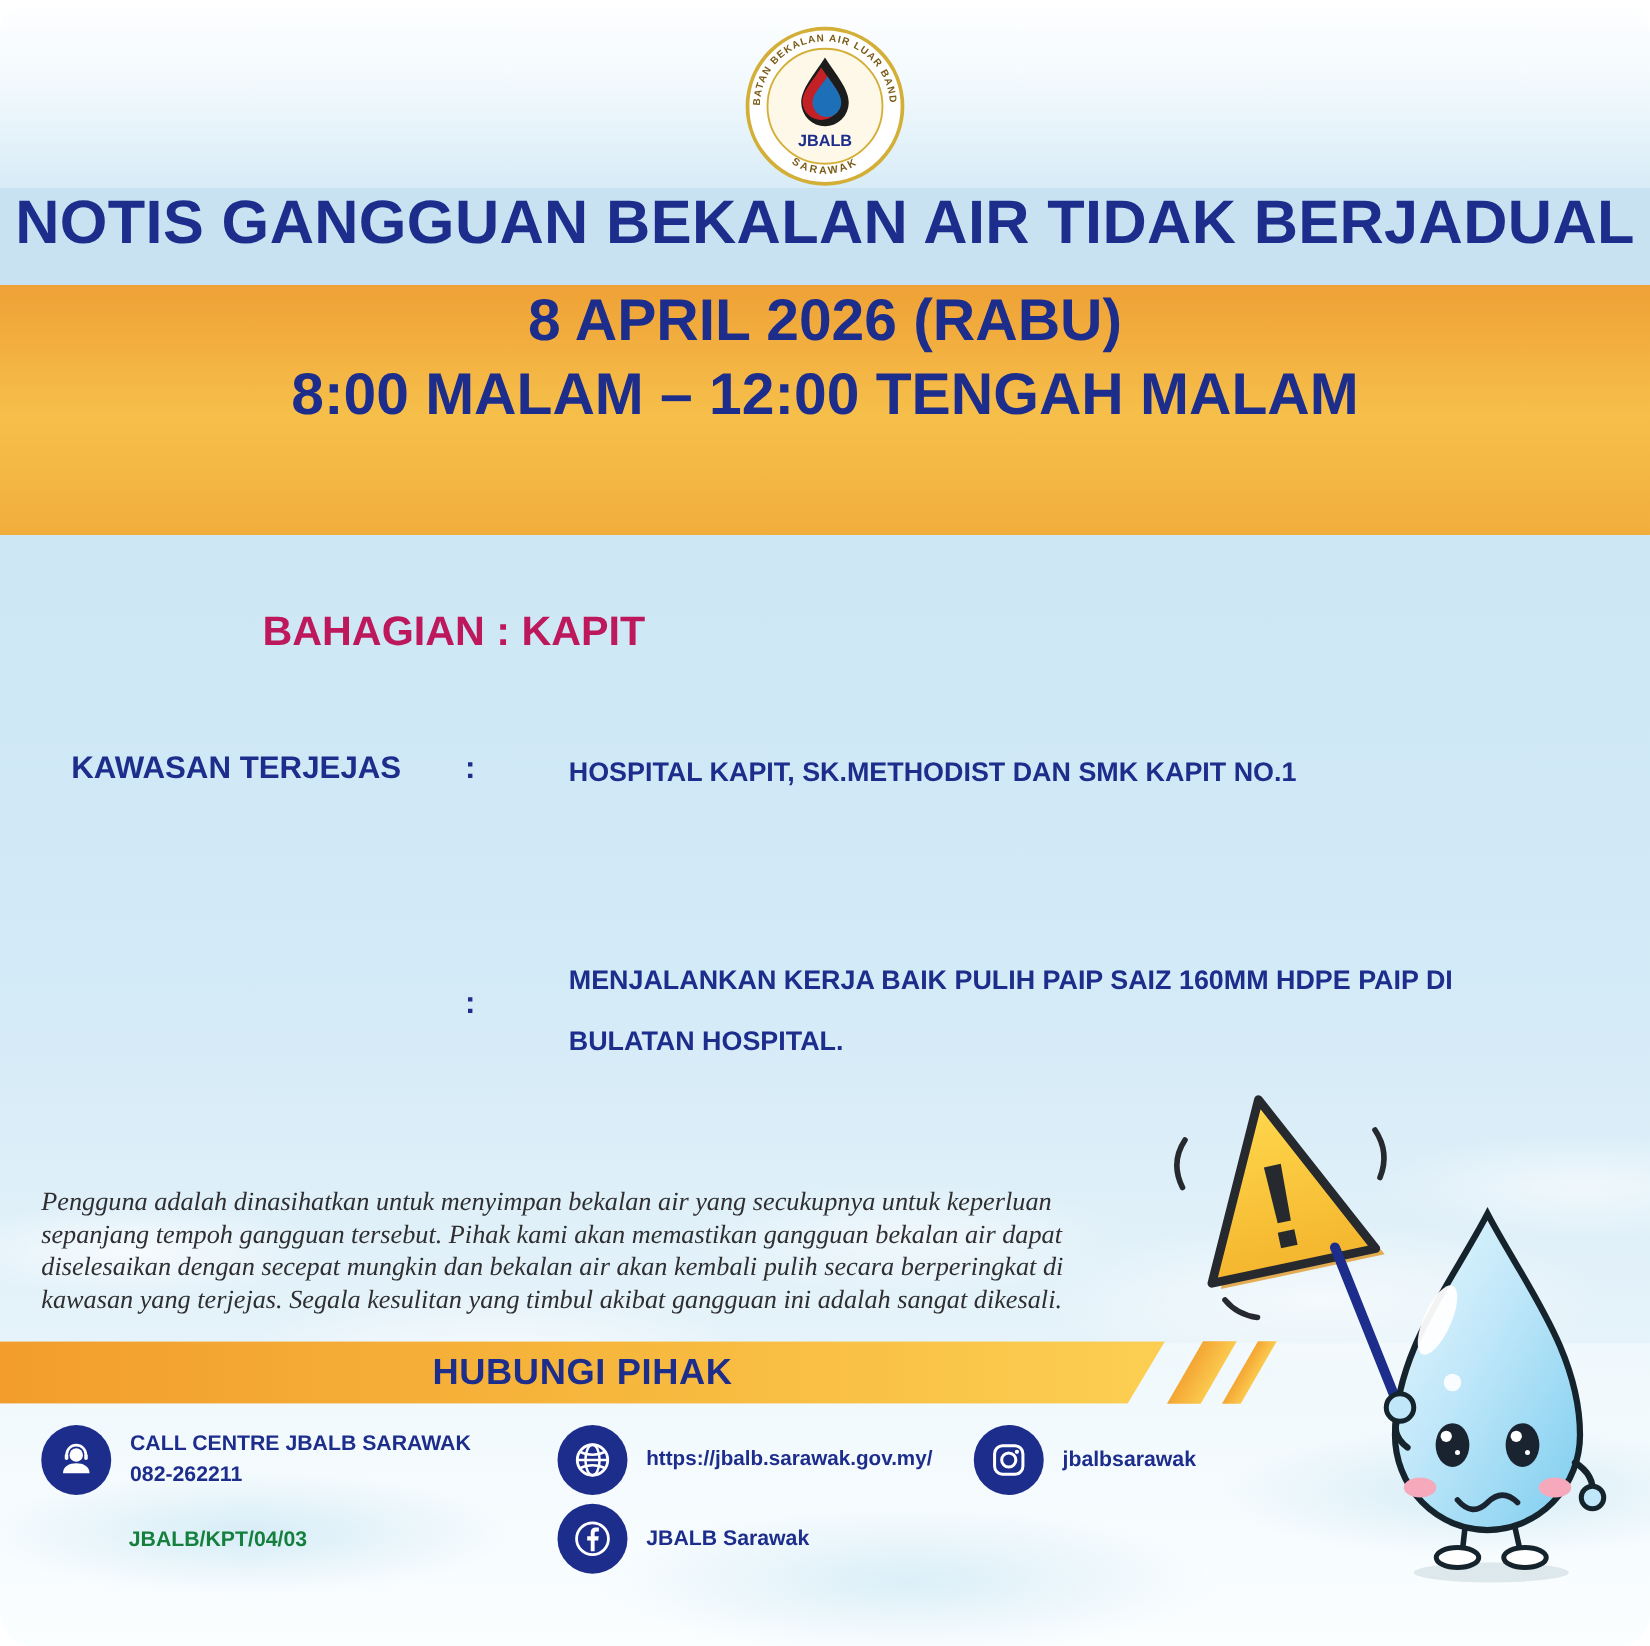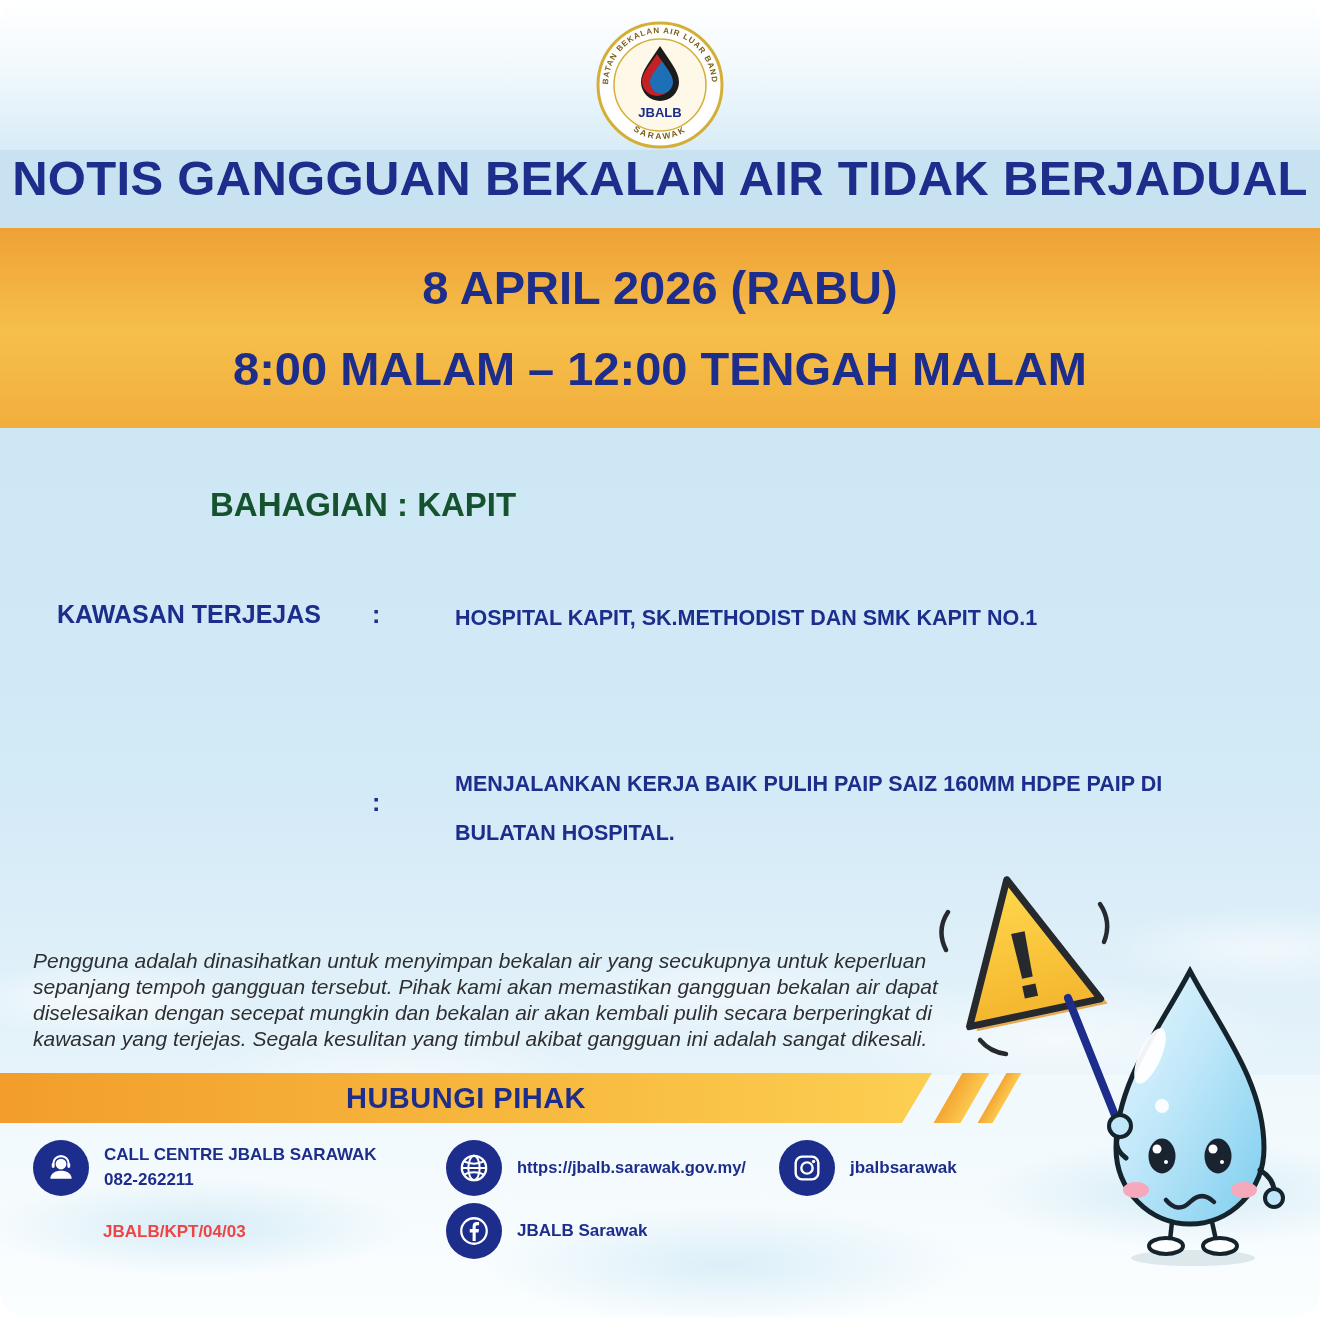--- a/index.html
+++ b/index.html
@@ -6,21 +6,21 @@
   html,body { background:#ffffff; }
   body { font-family:"Liberation Sans", sans-serif; }
   .poster {
     position:relative; width:1320px; height:1317px; overflow:hidden;
     border-radius:26px; background:#ffffff; margin:0 auto;
   }
   .band { position:absolute; left:0; width:100%; z-index:0; }
   .header-band { top:0; height:150px; background:linear-gradient(180deg,#ffffff 0%,#f2f9fd 45%,#d8ecf7 100%); }
   .title-band { top:150px; height:78px; background:#c9e2f2; display:flex; justify-content:center; z-index:2; }
   .date-band { top:228px; height:200px; background:linear-gradient(180deg,#efa136 0%,#f6bf4a 52%,#f2ae3c 100%);
-               display:flex; flex-direction:column; align-items:center; justify-content:center; gap:26px; z-index:2; }
+               display:flex; flex-direction:column; align-items:center; justify-content:flex-start; gap:4px; z-index:2; }
   .body-band { top:428px; height:647px; background:linear-gradient(180deg,#cde7f5 0%,#d3eaf7 55%,#e6f3fa 100%); }
   .bottom-band { top:1075px; height:242px; background:linear-gradient(180deg,#eff8fc 0%,#fbfeff 100%); }
 
   .splash { position:absolute; left:0; top:865px; width:100%; height:300px; z-index:1; pointer-events:none;
     background:
       radial-gradient(ellipse 220px 55px at 8% 45%, rgba(255,255,255,.7), rgba(255,255,255,0) 70%),
       radial-gradient(ellipse 300px 70px at 30% 72%, rgba(255,255,255,.55), rgba(255,255,255,0) 70%),
       radial-gradient(ellipse 260px 65px at 55% 42%, rgba(255,255,255,.5), rgba(255,255,255,0) 70%),
       radial-gradient(ellipse 330px 90px at 80% 58%, rgba(255,255,255,.6), rgba(255,255,255,0) 70%),
       radial-gradient(ellipse 240px 60px at 96% 28%, rgba(255,255,255,.55), rgba(255,255,255,0) 70%);
@@ -30,33 +30,33 @@
       radial-gradient(ellipse 300px 70px at 15% 62%, rgba(176,218,238,.45), rgba(176,218,238,0) 70%),
       radial-gradient(ellipse 350px 85px at 55% 78%, rgba(176,218,238,.4), rgba(176,218,238,0) 70%),
       radial-gradient(ellipse 300px 75px at 90% 48%, rgba(176,218,238,.45), rgba(176,218,238,0) 70%);
   }
 
   .logo { position:absolute; left:595px; top:20px; width:130px; height:130px; z-index:3; }
 
   .title { color:#1d2d8c; font-size:49px; font-weight:700; white-space:nowrap; letter-spacing:.3px; }
   .date-line { color:#1d2d8c; font-size:47px; font-weight:700; white-space:nowrap; }
 
-  .region { position:absolute; color:#14532d; font-size:33px; font-weight:700; white-space:nowrap; z-index:2;text-align:right; }
+  .region { position:absolute; color:#be185d; font-size:33px; font-weight:700; white-space:nowrap; z-index:2;text-align:right; }
   .region.bahagian { left:210px; top:486px; }
   .region.daerah { left:700px; top:486px; }
 
   .detail-label { position:absolute; left:57px; color:#1d2d8c; font-size:25px; font-weight:700; white-space:nowrap; z-index:2; }
   .detail-colon { position:absolute; left:372px; color:#1d2d8c; font-size:25px; font-weight:700; z-index:2; }
   .detail-value { position:absolute; left:455px; color:#1d2d8c; font-size:21.5px; font-weight:700; z-index:2; }
   .value-kawasan { top:606px; width:780px; }
   .value-lines { top:760px; width:720px; }
   .value-lines .line { line-height:49px; white-space:nowrap; }
 
   .advisory { position:absolute; left:33px; top:948px; width:930px; z-index:2;
-    color:#2f2f31; font-size:21px; font-style:italic; font-weight:500; }
+    color:#2f2f31; font-size:21px; font-style:italic; font-weight:500;font-family:Liberation Serif, serif; }
   .advisory .line { line-height:26px; white-space:nowrap; }
 
   .ribbon { position:absolute; left:0; top:1073px; width:932px; height:50px; z-index:2;
     background:linear-gradient(90deg,#f29d2c 0%,#f7b83e 55%,#fccf52 100%);
     clip-path:polygon(0 0, 100% 0, calc(100% - 30px) 100%, 0 100%);
     display:flex; align-items:center; justify-content:center; }
   .ribbon-text { color:#1d2d8c; font-size:29px; font-weight:700; letter-spacing:.5px; }
   .ribbon-stripe { position:absolute; top:1073px; height:50px; z-index:2;
     background:linear-gradient(90deg,#f4a633,#fbc94e); transform:skewX(-30deg); }
   .stripe-1 { left:948px; width:27px; }
@@ -65,21 +65,21 @@
   .contact { position:absolute; display:flex; align-items:center; gap:15px; z-index:3; }
   .contact .icon { width:56px; height:56px; border-radius:50%; background:#1d2d8c; flex:0 0 56px;
     display:flex; align-items:center; justify-content:center; }
   .contact .icon svg { width:34px; height:34px; display:block; }
   .contact .txt { color:#1d2d8c; font-weight:700; font-size:17px; line-height:1.45; }
   .contact-call { left:33px; top:1140px; }
   .contact-web  { left:446px; top:1140px; }
   .contact-web .txt { font-size:16.5px; }
   .contact-fb   { left:446px; top:1203px; }
   .contact-ig   { left:779px; top:1140px; }
-  .ref-no { position:absolute; left:103px; top:1222px; color:#ef4444; font-weight:700; font-size:17px; z-index:3; }
+  .ref-no { position:absolute; left:103px; top:1222px; color:#15803d; font-weight:700; font-size:17px; z-index:3; }
 
   .mascot { position:absolute; left:938px; top:856px; width:378px; height:455px; z-index:4; }
 </style>
 </head>
 <body>
 
 <div class="poster">
 
   <div class="band header-band"></div>
   <div class="band body-band"></div>

